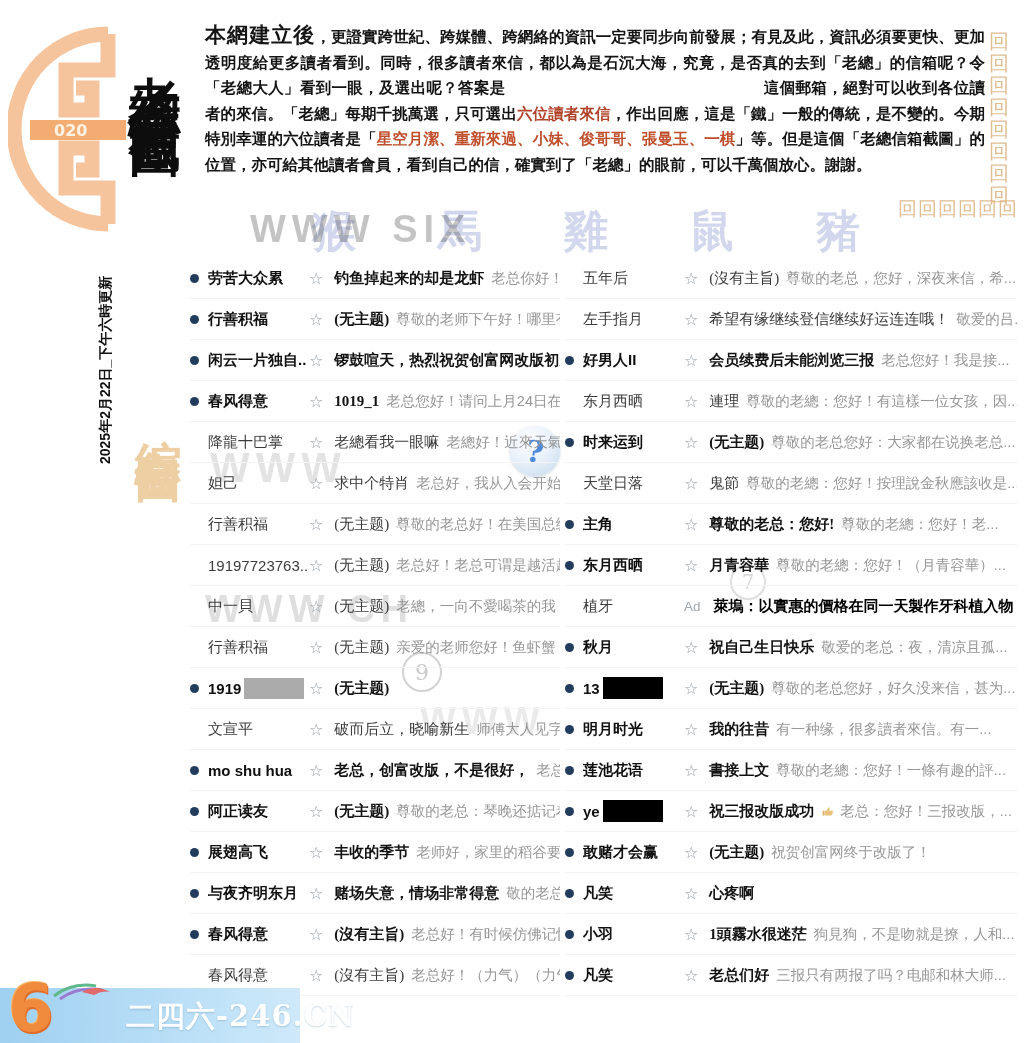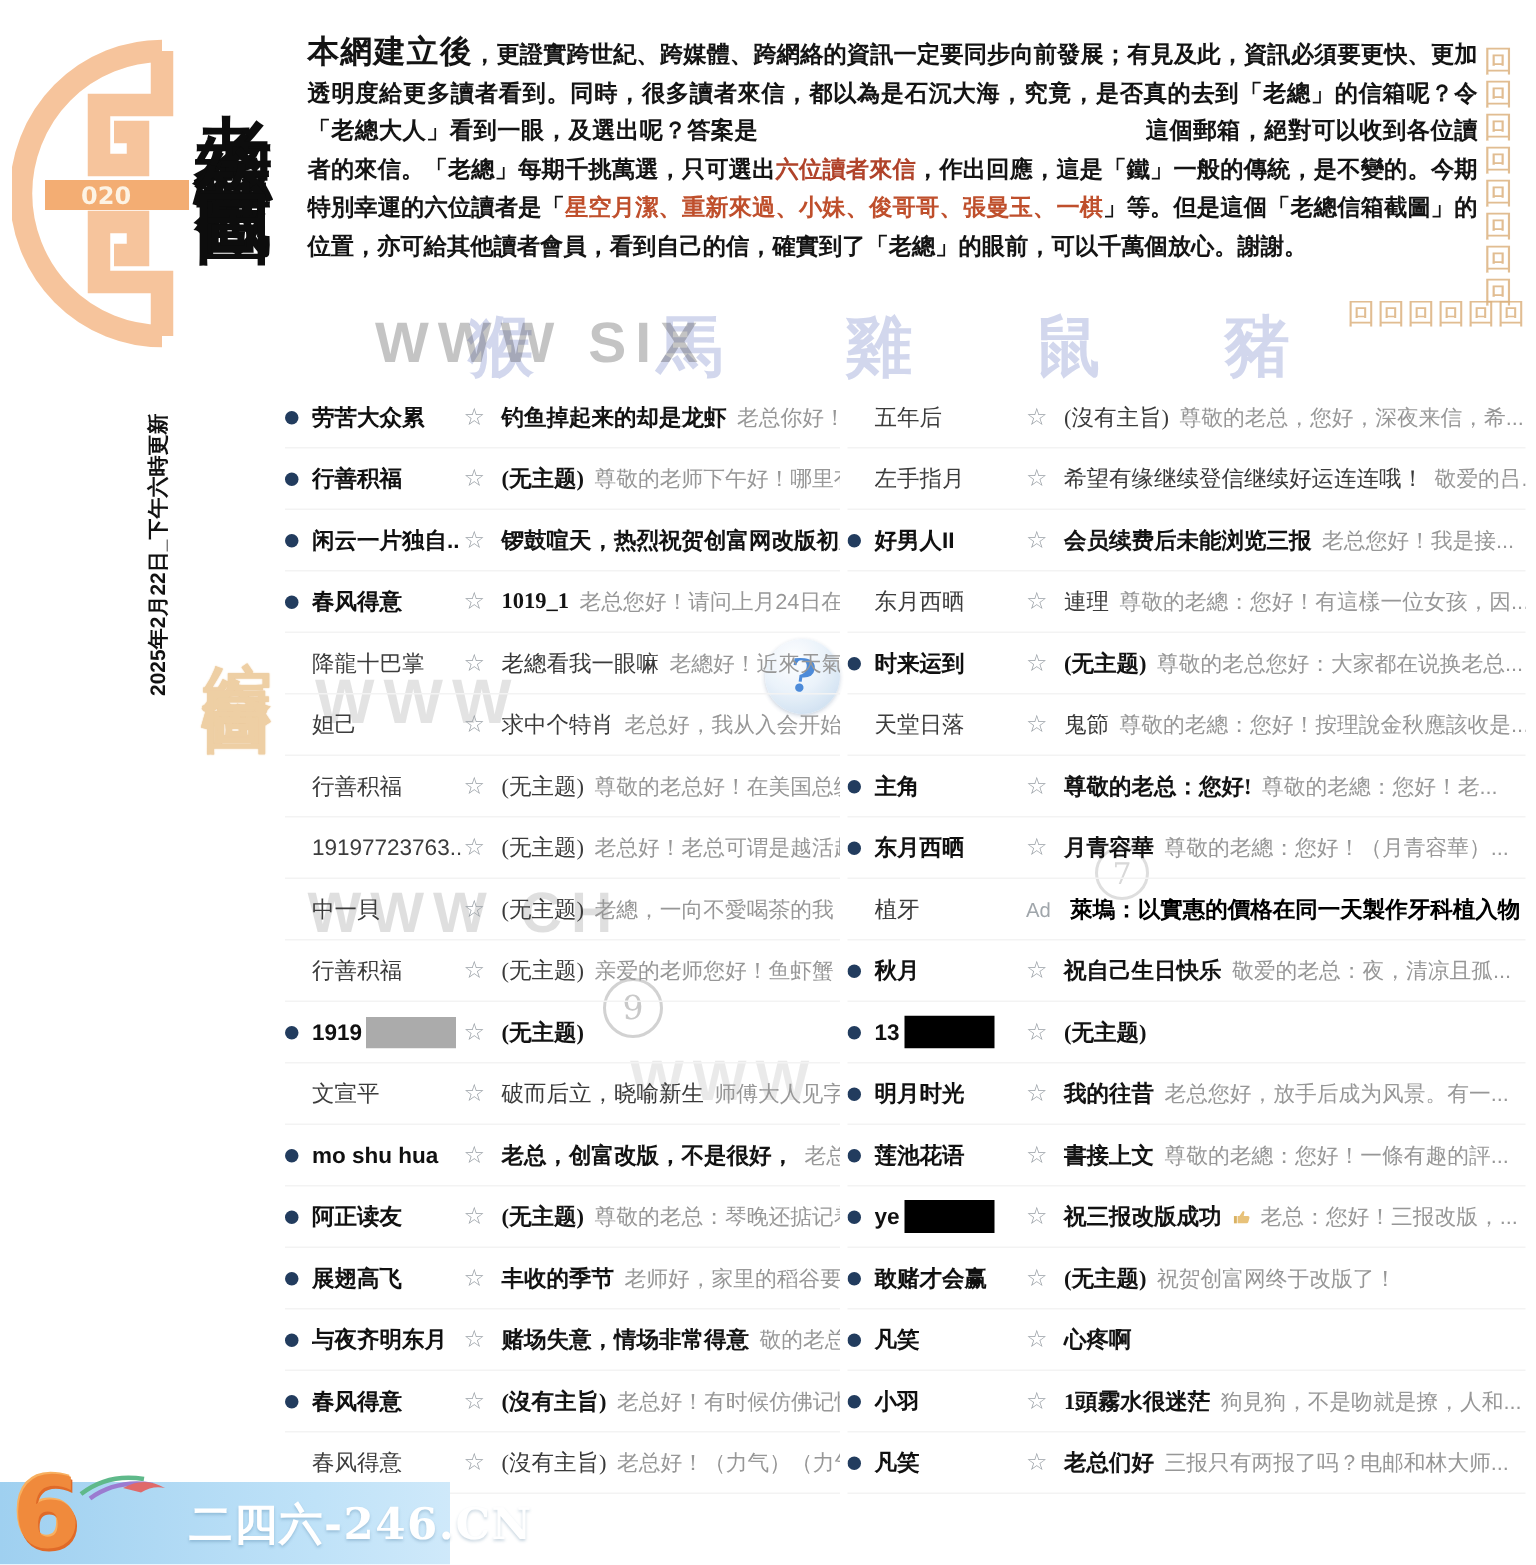--- a/index.html
+++ b/index.html
@@ -355,27 +355,28 @@
       <span class="sender b">秋月</span>
       <span class="star">☆</span>
       <span class="subject b">祝自己生日快乐</span>
       <span class="preview">敬爱的老总：夜，清凉且孤...</span>
     </div>
     <div class="row">
       <span class="dot"></span>
       <span class="sender b">13<span class="redact black"></span></span>
       <span class="star">☆</span>
       <span class="subject b">(无主题)</span>
+      <span class="preview">尊敬的老总您好，好久没来信，甚为...</span>
     </div>
     <div class="row">
       <span class="dot"></span>
       <span class="sender b">明月时光</span>
       <span class="star">☆</span>
       <span class="subject b">我的往昔</span>
-      <span class="preview">老总您好，放手后成为风景。有一...</span>
+      <span class="preview">有一种缘，很多讀者來信。有一...</span>
     </div>
     <div class="row">
       <span class="dot"></span>
       <span class="sender b">莲池花语</span>
       <span class="star">☆</span>
       <span class="subject b">書接上文</span>
       <span class="preview">尊敬的老總：您好！一條有趣的評...</span>
     </div>
     <div class="row">
       <span class="dot"></span>

